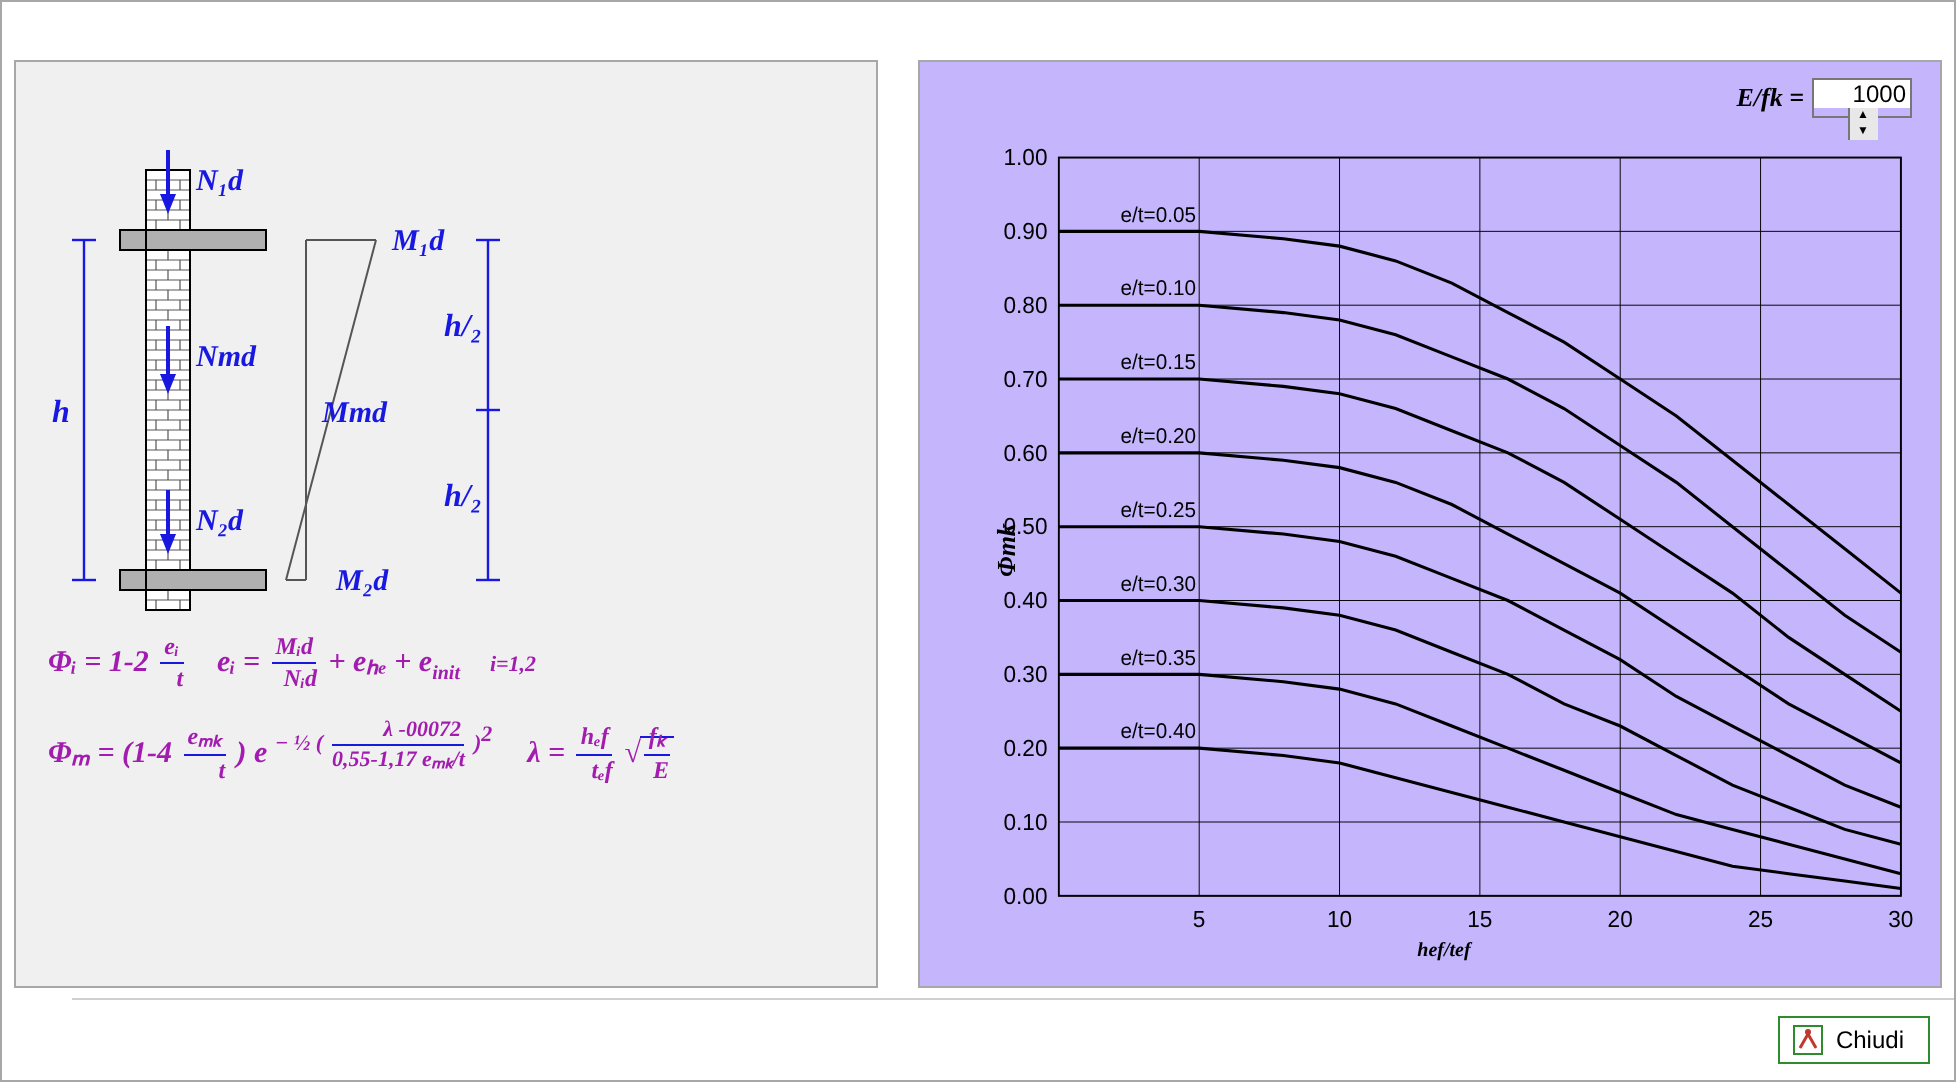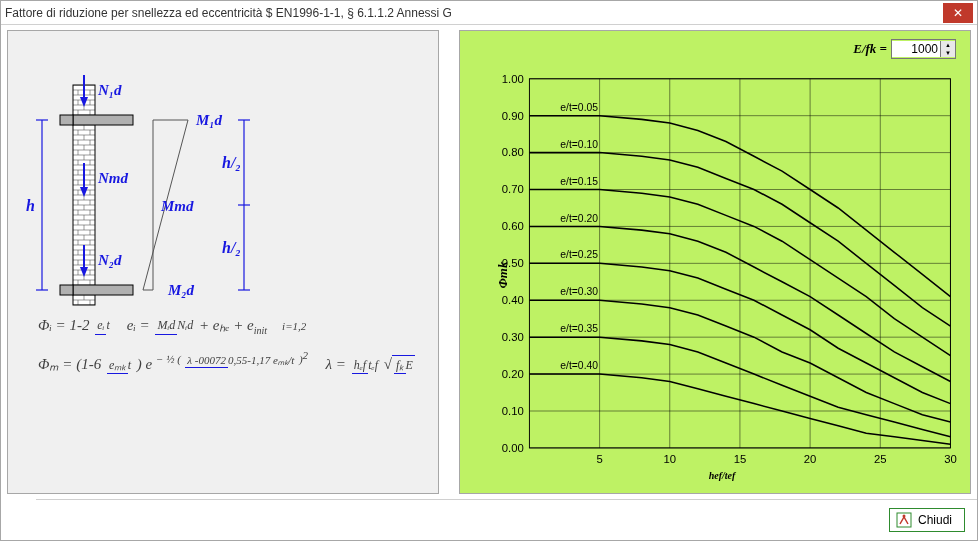--- a/index.html
+++ b/index.html
@@ -2,56 +2,50 @@
 <html><head>
 <meta charset="utf-8">
 <style>
   html, body { margin:0; padding:0; font-family: Tahoma, "Segoe UI", sans-serif; font-size:11px; color:#000; background:#fff; }
   .window { width:978px; height:541px; border:1px solid #a7a7a7; box-sizing:border-box; position:relative; background:#fff; }
   .titlebar { height:23px; background:#fff; border-bottom:1px solid #d0d0d0; display:flex; align-items:center; padding:0 4px; }
   .titlebar-text { flex:1; font-size:12px; color:#333; }
   .close-btn { width:30px; height:20px; background:#c0392b; color:#fff; display:flex; align-items:center; justify-content:center; font-size:12px; cursor:pointer; }
   .content { position:absolute; top:23px; left:0; right:0; bottom:40px; display:flex; }
   .left-pane { width:430px; border:1px solid #a7a7a7; margin:6px 17px 6px 6px; background:#f0f0f0; position:relative; }
-  .right-pane { flex:1; border:1px solid #a7a7a7; margin:6px 6px 6px 3px; background:#bef264; position:relative; }
+  .right-pane { flex:1; border:1px solid #a7a7a7; margin:6px 6px 6px 3px; background:#c4b5fd; position:relative; }
   .footer { position:absolute; bottom:0; left:0; right:0; height:40px; border-top:1px solid #d0d0d0; display:flex; align-items:center; justify-content:flex-end; padding:0 12px; background:#fff;margin-left:35px;}
   .btn-close { display:flex; align-items:center; gap:6px; border:1px solid #2e8b2e; background:#fff; padding:3px 12px 3px 6px; font-size:12px; cursor:pointer; }
   .btn-close svg { width:16px; height:16px; }
   
   .efk-row { position:absolute; top:8px; right:14px; display:flex; align-items:center; gap:4px; font-size:13px; font-weight:bold; font-style:italic; font-family:"Times New Roman",serif;}
-  .spinner { display:flex; align-items:center; border:1px solid #777; height:18px; }
+  .spinner { display:flex; align-items:center; border:1px solid #777; height:18px;flex-direction:column; }
   .spinner input { width:44px; height:16px; border:none; text-align:right; font-size:12px; padding:0 2px; }
   .spinner-btns { display:flex; flex-direction:column; }
   .spinner-btns div { width:14px; height:8px; border-left:1px solid #777; background:#e8e8e8; display:flex; align-items:center; justify-content:center; cursor:pointer; font-size:6px; line-height:1;}
   .chart-area { position:absolute; left:26px; top:40px; right:12px; bottom:14px; }
   .chart-area svg { width:100%; height:100%; }
   .axis-label-y { position:absolute; left:4px; top:50%; transform:translateY(-50%) rotate(-90deg); transform-origin:center; font-family:"Times New Roman",serif; font-style:italic; font-weight:bold; font-size:13px;}
   .axis-label-x { position:absolute; left:50%; bottom:-2px; transform:translateX(-50%); font-family:"Times New Roman",serif; font-style:italic; font-weight:bold; font-size:10px;}
   
   .left-svg { position:absolute; left:10px; top:14px; }
-  .formulas { position:absolute; left:30px; top:285px; right:10px; color:#404040; font-family:"Times New Roman", serif; font-style:italic; font-weight:normal; font-size:15px; line-height:1.28;}
+  .formulas { position:absolute; left:16px; top:285px; right:10px; color:#a21caf; font-family:"Times New Roman", serif; font-style:italic; font-weight:bold; font-size:15px; line-height:1.28;}
   .formulas .sub { font-size:10px; vertical-align:sub; }
   .formulas .sup { font-size:10px; vertical-align:super; }
-  .formulas .frac { display:inline-flex; flex-direction:row; vertical-align:middle; text-align:right; font-size:12px; margin:0 2px;}
+  .formulas .frac { display:inline-flex; flex-direction:column; vertical-align:middle; text-align:right; font-size:12px; margin:0 2px;}
   .formulas .frac > span:first-child{ border-bottom:1px solid #1818e0; padding:0 2px;}
   .formulas .row { margin-bottom:10px; white-space:nowrap;}
   .formulas .sm{ font-size:11px;}
   .wlabel { fill:#1818e0; font-family:"Times New Roman",serif; font-weight:bold; font-style:italic; font-size:15px;}
   .dimlabel{ fill:#1818e0; font-family:"Times New Roman",serif; font-weight:bold; font-style:italic; font-size:16px;}
 </style>
 </head>
 <body>
 
 <div class="window">
-  <div class="titlebar">
-    <div class="titlebar-text">Fattore di riduzione per snellezza ed eccentricità $ EN1996-1-1, § 6.1.1.2 Annessi G</div>
-    <div class="close-btn">
-      <span>✕</span>
-    </div>
-  </div>
 
   <div class="content">
 
     <div class="left-pane">
       <svg class="left-svg" width="400" height="270">
 
         <defs>
           <pattern id="brick" width="12" height="10" patternUnits="userSpaceOnUse">
             <rect width="12" height="10" fill="#fff"></rect>
             <path d="M0 0H12M0 5H12M0 10H12 M6 0V5 M0 5V10 M12 5V10" stroke="#555" stroke-width="0.6"></path>
@@ -109,21 +103,21 @@
           &nbsp;&nbsp;
           <span>eᵢ =</span>
           <span class="frac">
               <span>Mᵢd</span>
               <span>Nᵢd</span>
             </span>
           <span>+ eₕₑ + e</span><span class="sub">init</span>
           &nbsp;&nbsp;&nbsp;<span class="sm">i=1,2</span>
         </div>
         <div class="row">
-          <span>Φₘ = (1-6</span>
+          <span>Φₘ = (1-4</span>
           <span class="frac">
               <span>eₘₖ</span>
               <span>t</span>
             </span>
           <span>)  e</span>
           <span class="sup">
             <span class="sm">− ½ (</span>
             <span class="frac sm">
                 <span>λ -00072</span>
                 <span>0,55-1,17 eₘₖ/t</span>

